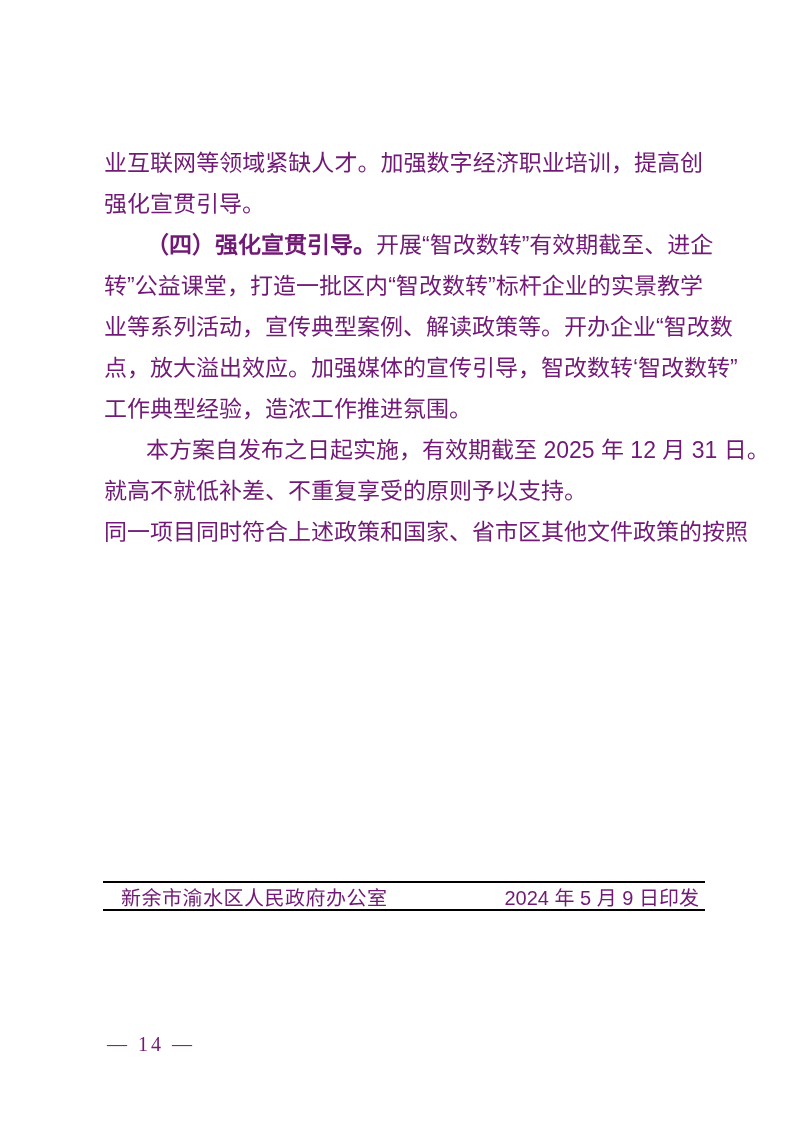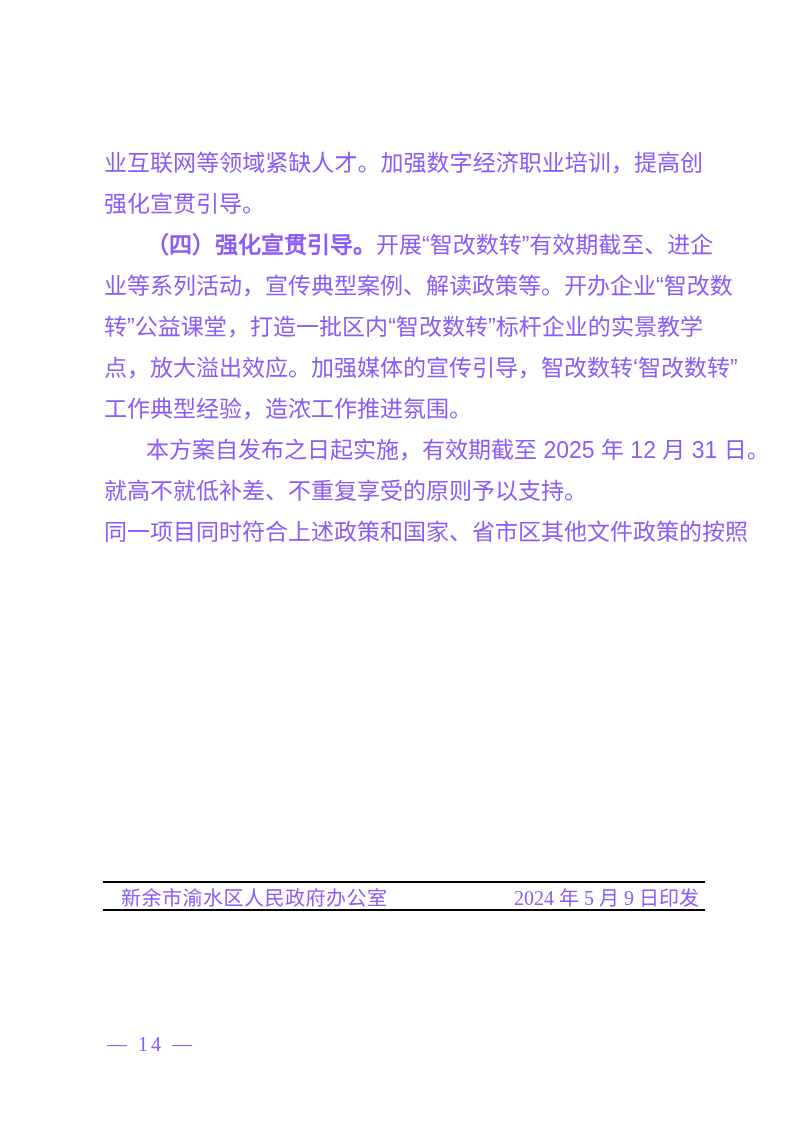--- a/index.html
+++ b/index.html
@@ -5,21 +5,21 @@
   html, body {
     margin: 0;
     padding: 0;
     background: #ffffff;
   }
   .page {
     position: relative;
     width: 793px;
     height: 1122px;
     background: #ffffff;
-    color: #8b5cf6;
+    color: #701a75;
     font-family: "Liberation Sans", sans-serif;
     overflow: hidden;
   }
   .content {
     position: absolute;
     left: 104px;
     top: 143px;
     width: 599px;
     font-size: 23px;
     line-height: 41px;
@@ -53,21 +53,21 @@
     align-items: center;
     padding: 0 6px 0 18px;
     text-align: center;
   }
   .footer .issuer {
     font-size: 20px;
     letter-spacing: 0.5px;
   }
   .footer .date {
     font-size: 20px;
-    font-family: Liberation Serif, serif;
+    font-family: Liberation Sans, sans-serif;
   }
   .pagenum {
     position: absolute;
     left: 107px;
     top: 1033px;
     font-size: 20px;
     letter-spacing: 3px;
     font-family: "Liberation Serif", serif;
   }
 </style>
@@ -75,22 +75,22 @@
 <body>
 
 <div class="page">
 
   <div class="content">
 
     <div class="line">业互联网等领域紧缺人才。加强数字经济职业培训，提高创</div>
     <div class="line lastline">强化宣贯引导。</div>
 
     <div class="line indent"><span class="lead">（四）强化宣贯引导。</span><span>开展“智改数转”有效期截至、进企</span></div>
+    <div class="line">转”公益课堂，打造一批区内“智改数转”标杆企业的实景教学</div>
     <div class="line">业等系列活动，宣传典型案例、解读政策等。开办企业“智改数</div>
-    <div class="line">转”公益课堂，打造一批区内“智改数转”标杆企业的实景教学</div>
     <div class="line">点，放大溢出效应。加强媒体的宣传引导，智改数转‘智改数转”</div>
     <div class="line lastline">工作典型经验，造浓工作推进氛围。</div>
 
     <div class="line indent">本方案自发布之日起实施，有效期截至 2025 年 12 月 31 日。</div>
     <div class="line lastline">就高不就低补差、不重复享受的原则予以支持。</div>
     <div class="line">同一项目同时符合上述政策和国家、省市区其他文件政策的按照</div>
 
   </div>
 
   <div class="footer">

